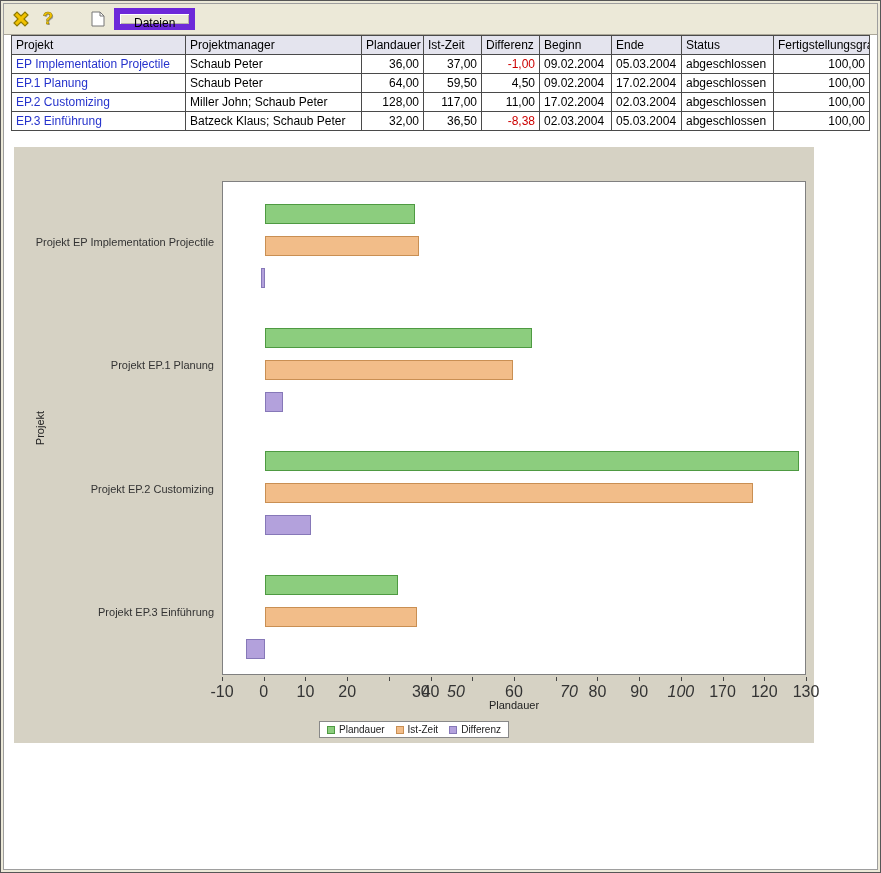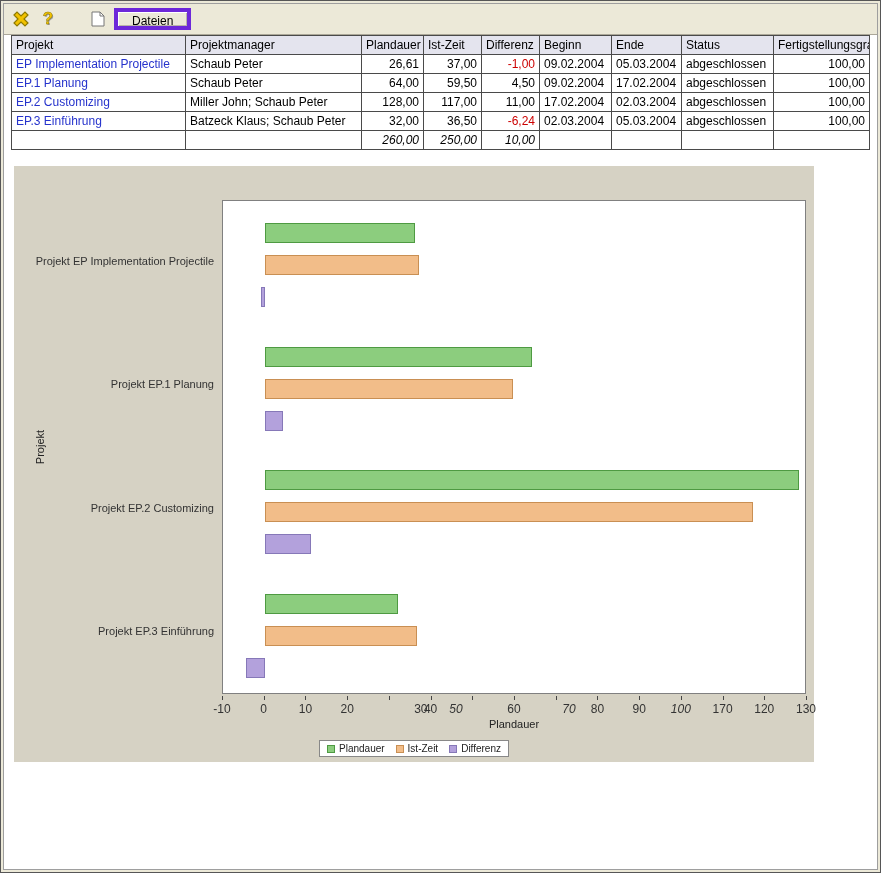--- a/index.html
+++ b/index.html
@@ -5,21 +5,21 @@
   * { box-sizing: border-box; }
   html,body { margin:0; padding:0; background:#ffffff; font-family:"Liberation Sans","DejaVu Sans",sans-serif; }
   .window { width:881px; height:873px; border:1px solid #565656; background:#ece9d8; padding:2px; }
   .inner  { width:100%; height:100%; background:#ffffff; border:1px solid #9e9e9e; display:flex; flex-direction:column; overflow:hidden; }
 
   
   .toolbar { flex:0 0 auto; height:31px; background:#ece9d8; border-bottom:1px solid #aca899; display:flex; align-items:center; gap:5px; padding:3px 6px; }
   .tb-icon { display:inline-flex; align-items:center; justify-content:center; width:22px; height:22px; cursor:pointer; }
   .tb-spacer { width:18px; }
   .tb-button { font:12px "Liberation Sans","DejaVu Sans",sans-serif; color:#000;
-               background:#ece9d8; border:4px solid #6d28d9; box-shadow: inset 1px 1px 0 #ffffff, inset -1px -1px 0 #b9b5a8;
+               background:#ece9d8; border:6px solid #6d28d9; box-shadow: inset 1px 1px 0 #ffffff, inset -1px -1px 0 #b9b5a8;
                height:22px; padding:2px 14px; cursor:pointer; }
 
   
   .content { flex:1 1 auto; background:#ffffff; position:relative; overflow:hidden; }
   .page-title { font-size:14px; font-weight:bold; color:#000; margin:12px 8px 10px 8px; }
 
   
   table.projects { border-collapse:collapse; table-layout:fixed; width:calc(100% - 14px); margin:0 7px; font-size:12px; color:#000; }
   .projects th, .projects td { border:1px solid #4a4a4a; padding:2px 4px; height:17px; overflow:hidden; white-space:nowrap; }
   .projects th { background:#e4e4ee; font-weight:normal; text-align:left; }
@@ -27,21 +27,21 @@
   .projects td .link { color:#2633cc; cursor:pointer; }
   .projects td.neg { color:#cc0000; }
   .projects tr.totals td { font-style:italic; }
 
   
   .chart-panel { position:relative; margin:16px 10px 0 10px; width:800px; height:596px; }
   .plot { position:absolute; left:208px; top:34px; width:584px; height:494px; background:#ffffff; border:1px solid #808080; }
   .bar { position:absolute; }
   .cat-label { position:absolute; right:600px; text-align:right; font-size:11px; color:#333; white-space:nowrap; }
   .tick { position:absolute; width:1px; height:4px; background:#444; }
-  .tick-label { position:absolute; transform:translateX(-50%); font-size:12px; color:#333; }
+  .tick-label { position:absolute; transform:translateX(-50%); font-size:16px; color:#333; }
   .x-label { position:absolute; left:208px; width:584px; top:552px; text-align:center; font-size:11px; color:#222; }
   .y-label { position:absolute; left:26px; top:281px; transform:translate(-50%,-50%) rotate(-90deg); font-size:11px; color:#222; white-space:nowrap; }
   .legend { position:absolute; left:50%; transform:translateX(-50%); top:574px; background:#ffffff; border:1px solid #888;
             padding:2px 7px; display:flex; gap:11px; align-items:center; font-size:10px; color:#222; }
   .legend-item { display:inline-flex; align-items:center; gap:4px; }
   .swatch { width:8px; height:8px; display:inline-block; }
 </style>
 </head>
 <body>
 
@@ -94,21 +94,21 @@
               <th>Beginn</th>
               <th>Ende</th>
               <th>Status</th>
               <th>Fertigstellungsgrad</th>
             </tr>
           </thead>
         <tbody id="tbody">
             <tr>
               <td><span class="link">EP Implementation Projectile</span></td>
               <td>Schaub Peter</td>
-              <td class="num">26,61</td>
+              <td class="num">36,00</td>
               <td class="num">37,00</td>
               <td class="num neg">-1,00</td>
               <td>09.02.2004</td>
               <td>05.03.2004</td>
               <td>abgeschlossen</td>
               <td class="num">100,00</td>
             </tr>
             <tr>
               <td><span class="link">EP.1 Planung</span></td>
               <td>Schaub Peter</td>
@@ -129,36 +129,25 @@
               <td>17.02.2004</td>
               <td>02.03.2004</td>
               <td>abgeschlossen</td>
               <td class="num">100,00</td>
             </tr>
             <tr>
               <td><span class="link">EP.3 Einführung</span></td>
               <td>Batzeck Klaus; Schaub Peter</td>
               <td class="num">32,00</td>
               <td class="num">36,50</td>
-              <td class="num neg">-6,24</td>
+              <td class="num neg">-8,38</td>
               <td>02.03.2004</td>
               <td>05.03.2004</td>
               <td>abgeschlossen</td>
               <td class="num">100,00</td>
-            </tr>
-            <tr class="totals">
-              <td></td>
-              <td></td>
-              <td class="num">260,00</td>
-              <td class="num">250,00</td>
-              <td class="num">10,00</td>
-              <td></td>
-              <td></td>
-              <td></td>
-              <td class="num"></td>
             </tr>
           </tbody>
       </table>
 
       <div class="chart-panel" id="chart-panel" style="background: rgb(214, 210, 196);">
         <div class="plot" id="plot" style="background: rgb(255, 255, 255);">
             <div class="bar" style="left: 41.7143px; width: 150.171px; top: 22px; height: 20px; background: rgb(140, 205, 126); border: 1px solid rgb(78, 154, 66);"></div>
             <div class="bar" style="left: 41.7143px; width: 154.343px; top: 54px; height: 20px; background: rgb(242, 189, 137); border: 1px solid rgb(201, 143, 83);"></div>
             <div class="bar" style="left: 37.5429px; width: 4.17143px; top: 86px; height: 20px; background: rgb(179, 161, 220); border: 1px solid rgb(134, 120, 184);"></div>
             <div class="bar" style="left: 41.7143px; width: 266.971px; top: 145.5px; height: 20px; background: rgb(140, 205, 126); border: 1px solid rgb(78, 154, 66);"></div>

